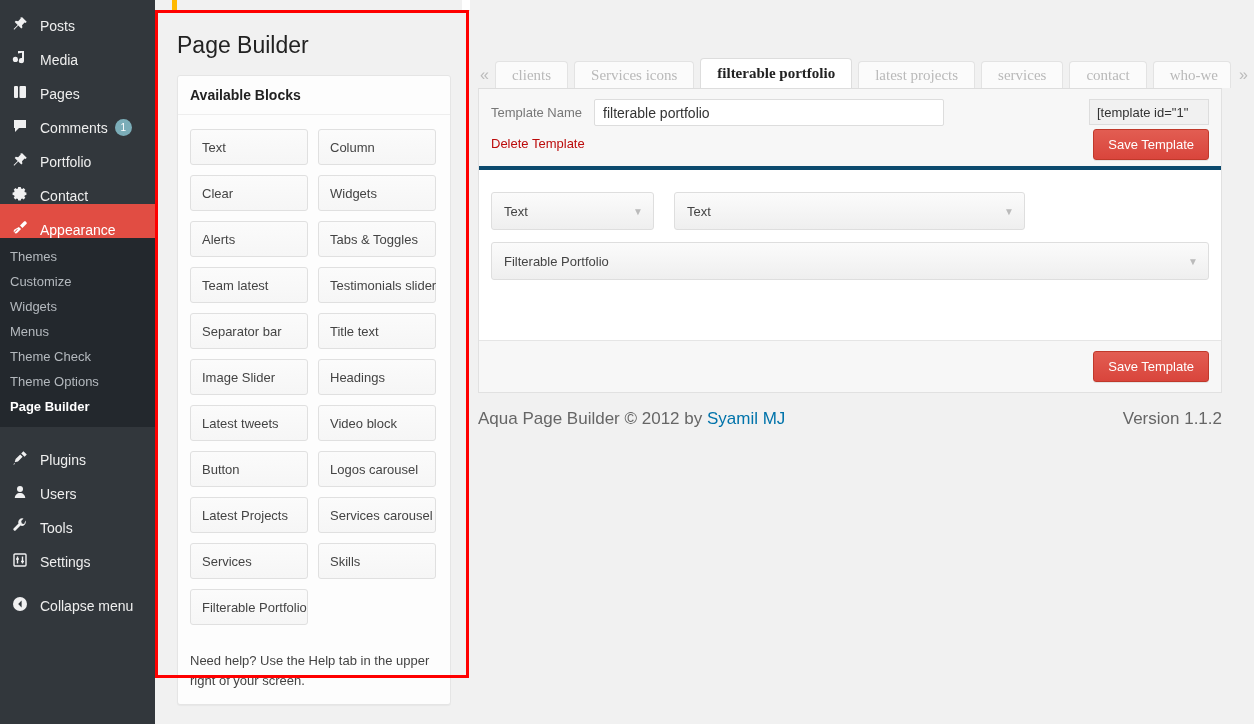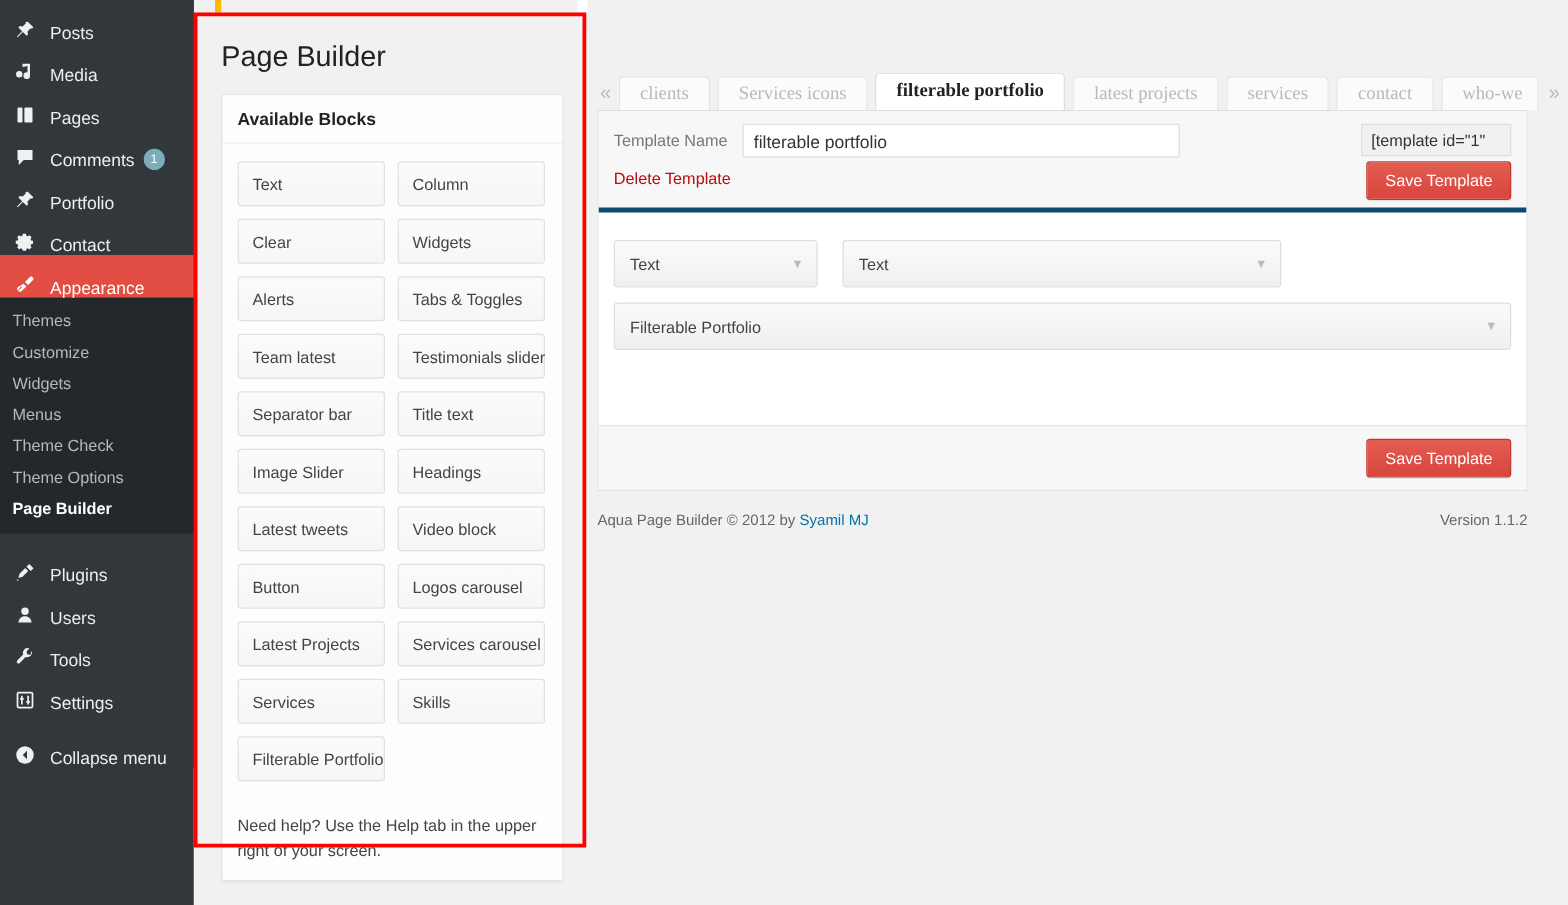--- a/index.html
+++ b/index.html
@@ -220,21 +220,21 @@
     color: #fff; font-size: 13px;
     padding: 7px 14px; cursor: pointer;
     box-shadow: 0 1px 0 rgba(0,0,0,.08);
   }
   .btn-save-top {
     position: absolute; right: 12px; top: 40px;
   }
   .site-footer {
     margin: 16px 8px 0 8px; width: 744px;
     display: flex; justify-content: space-between;
-    font-size: 12px; color: #666;
+    font-size: 17px; color: #666;
   }
   .site-footer a { color: #0073aa; }
 </style>
 </head>
 <body>
 
 <div id="root">
 
   <div class="top-white"></div>
   <div class="orange-tick"></div>

